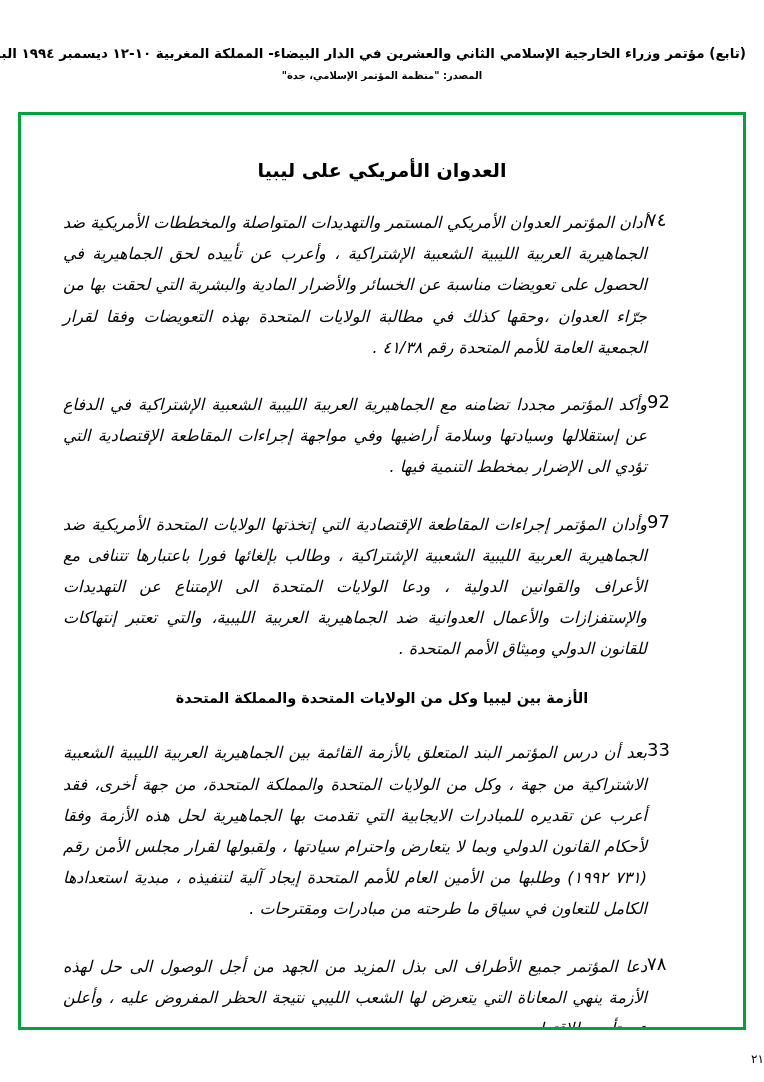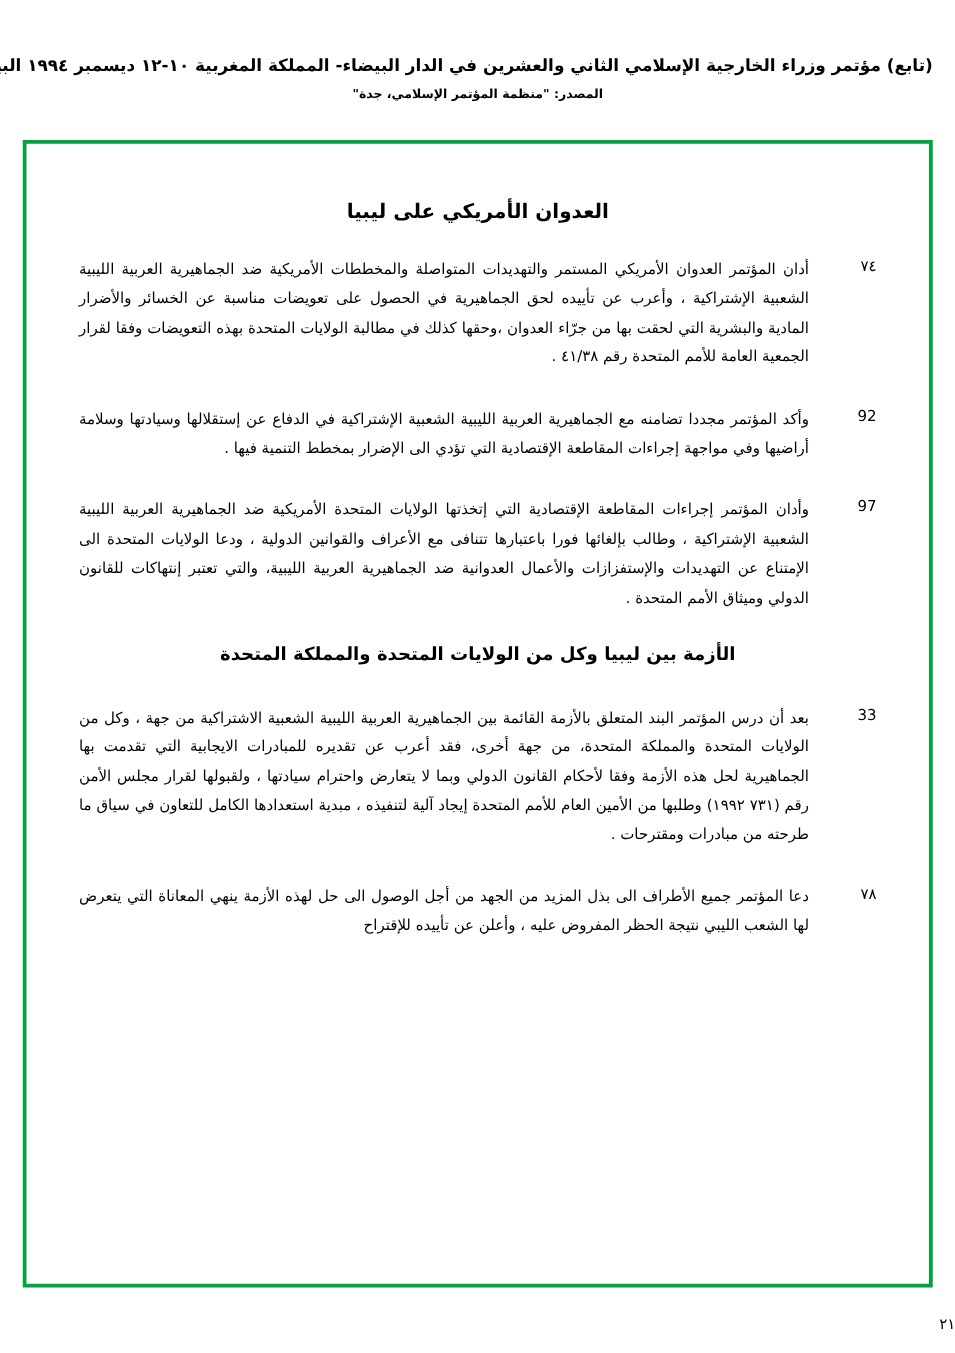--- a/index.html
+++ b/index.html
@@ -55,52 +55,53 @@
   .frame-inner {
     padding: 34px 42px 10px 42px;
     height: 100%;
     box-sizing: border-box;
     overflow: hidden;
   }
 
   
   .section-title {
     text-align: center;
-    font-size: 16px;
+    font-size: 19px;
     font-weight: bold;
     margin: 10px 0 26px 0;
     letter-spacing: 0.3px;
   }
   .section-title.second {
     margin-top: 26px;
     margin-bottom: 31px;
     font-size: 14.5px;
   }
 
   
   .para {
     display: flex;
     flex-direction: row;
     align-items: flex-start;
     margin-bottom: 26px;
   }
   .para-num {
     flex: 0 0 54px;
-    font-size: 12px;
-    text-align: right;
+    font-size: 18px;
+    text-align: left;
     padding-top: 2px;
     direction: rtl;
   }
   .para-text {
     flex: 1 1 auto;
-    font-size: 12px;
+    font-size: 16px;
     line-height: 1.95;
     text-align: justify;
     text-justify: inter-word;
     direction: rtl;
+    font-style: italic;
   }
 
   
   .page-number {
     position: absolute;
     bottom: 16px;
     left: 0;
     right: 0;
     text-align: right;
     font-size: 12px;

